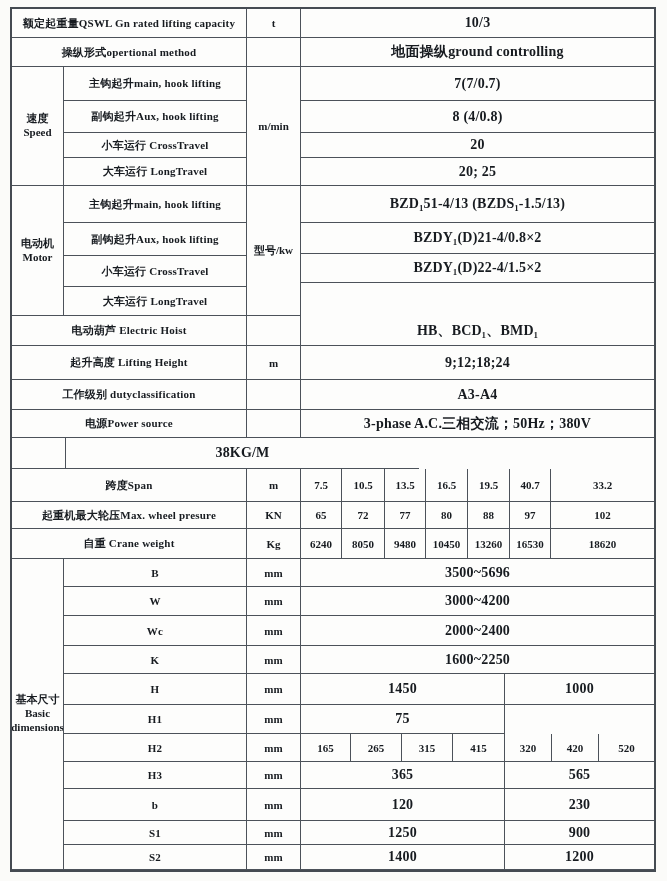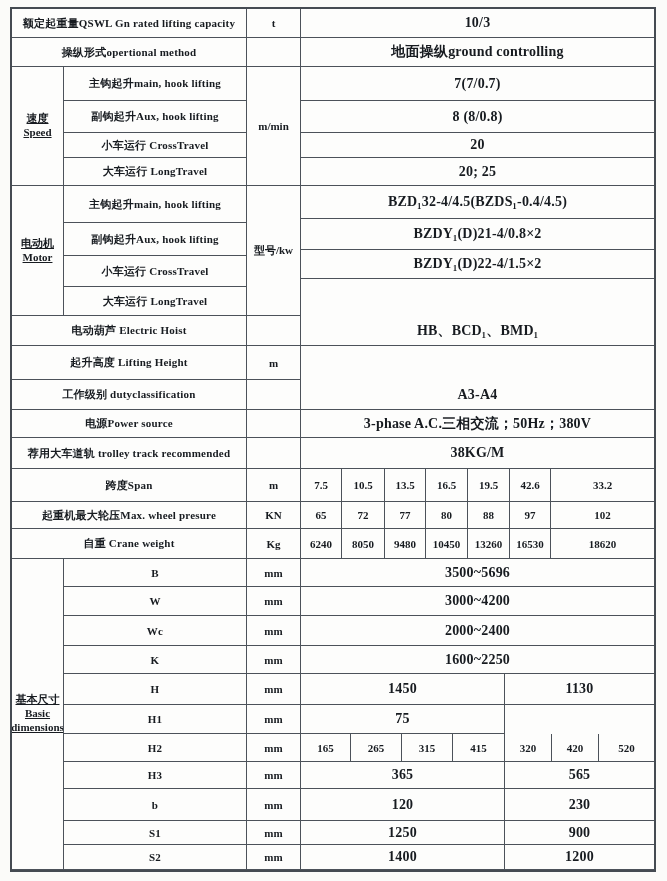--- a/index.html
+++ b/index.html
@@ -25,21 +25,21 @@
   }
   .end{border-right:none;}
   .lbl{font-size:11px;letter-spacing:.2px;padding:0 8px;}
   .unit{font-size:11px;}
   .val{font-size:14px;letter-spacing:.2px;}
   .num{font-size:11px;}
   .grp{font-size:11px;line-height:1.25;}
   .grp .gl{text-align:center;}
   
   .wAB{width:235px;}
-  .wA{width:52px;text-decoration:underline;}
+  .wA{width:52px;}
   .wB{width:183px;}
   .wC{width:54px;}
   .wV{width:353px;}
   .s1{width:41px;}.s2{width:43px;}.s3{width:41px;}.s4{width:42px;}
   .s5{width:42px;font-family:Liberation Serif, serif;}.s6{width:41px;}.s7{width:103px;}
   .dL{width:204px;}.dR{width:149px;}
   .q1{width:50px;}.q2{width:51px;}.q3{width:51px;}.q4{width:52px;}
   .q5{width:47px;}.q6{width:47px;}.q7{width:55px;}
 </style>
 </head>
@@ -68,81 +68,81 @@
     </div>
     <div class="stack" style="width:183px">
       <div class="c lbl" style="height:34px;width:183px">主钩起升main, hook lifting</div>
       <div class="c lbl" style="height:32px;width:183px">副钩起升Aux, hook lifting</div>
       <div class="c lbl" style="height:25px;width:183px">小车运行 CrossTravel</div>
       <div class="c lbl" style="height:28px;width:183px">大车运行 LongTravel</div>
     </div>
     <div class="c wC unit" style="height:119px">m/min</div>
     <div class="stack" style="width:353px">
       <div class="c val end" style="height:34px;width:353px">7(7/0.7)</div>
-      <div class="c val end" style="height:32px;width:353px">8 (8/0.8)</div>
+      <div class="c val end" style="height:32px;width:353px">8 (4/0.8)</div>
       <div class="c val end" style="height:25px;width:353px">20</div>
       <div class="c val end" style="height:28px;width:353px">20; 25</div>
     </div>
   </div>
 
   <div class="band">
     <div class="c wA grp" style="height:130px">
       <div>
         <div class="gl">电动机</div>
         <div class="gl">Motor</div>
       </div>
     </div>
     <div class="stack" style="width:183px">
       <div class="c lbl" style="height:37px;width:183px">主钩起升main, hook lifting</div>
       <div class="c lbl" style="height:33px;width:183px">副钩起升Aux, hook lifting</div>
       <div class="c lbl" style="height:31px;width:183px">小车运行 CrossTravel</div>
       <div class="c lbl" style="height:29px;width:183px">大车运行 LongTravel</div>
     </div>
     <div class="c wC unit" style="height:130px">型号/kw</div>
     <div class="stack" style="width:353px">
-      <div class="c val end" style="height:33px;width:353px">BZD₁32-4/4.5(BZDS₁-0.4/4.5)</div>
+      <div class="c val end" style="height:37px;width:353px">BZD₁51-4/13 (BZDS₁-1.5/13)</div>
       <div class="c val end" style="height:31px;width:353px">BZDY₁(D)21-4/0.8×2</div>
       <div class="c val end" style="height:29px;width:353px">BZDY₁(D)22-4/1.5×2</div>
     </div>
   </div>
 
   <div class="row" style="height:30px">
     <div class="c wAB lbl">电动葫芦 Electric Hoist</div>
     <div class="c wC unit"></div>
     <div class="c wV val end">HB、BCD₁、BMD₁</div>
   </div>
   <div class="row" style="height:34px">
     <div class="c wAB lbl">起升高度 Lifting Height</div>
     <div class="c wC unit">m</div>
+    <div class="c wV val end">9;12;18;24</div>
   </div>
   <div class="row" style="height:30px">
     <div class="c wAB lbl">工作级别 dutyclassification</div>
     <div class="c wC unit"></div>
     <div class="c wV val end">A3-A4</div>
   </div>
   <div class="row" style="height:28px">
     <div class="c wAB lbl">电源Power source</div>
     <div class="c wC unit"></div>
     <div class="c wV val end">3-phase A.C.三相交流；50Hz；380V</div>
   </div>
   <div class="row" style="height:31px">
-    <div class="c wAB lbl">荐用大车道轨 trolley track recommended</div>
     <div class="c wC unit"></div>
     <div class="c wV val end">38KG/M</div>
   </div>
 
   <div class="row" style="height:33px">
     <div class="c wAB lbl">跨度Span</div>
     <div class="c wC unit">m</div>
     <div class="c s1 num">7.5</div>
     <div class="c s2 num">10.5</div>
     <div class="c s3 num">13.5</div>
     <div class="c s4 num">16.5</div>
     <div class="c s5 num">19.5</div>
-    <div class="c s6 num">42.6</div>
+    <div class="c s6 num">40.7</div>
     <div class="c s7 num end">33.2</div>
   </div>
   <div class="row" style="height:27px">
     <div class="c wAB lbl">起重机最大轮压Max. wheel presure</div>
     <div class="c wC unit">KN</div>
     <div class="c s1 num">65</div>
     <div class="c s2 num">72</div>
     <div class="c s3 num">77</div>
     <div class="c s4 num">80</div>
     <div class="c s5 num">88</div>
@@ -187,21 +187,21 @@
       </div>
       <div class="row" style="height:28px">
         <div class="c wB lbl">K</div>
         <div class="c wC unit">mm</div>
         <div class="c val end" style="width:353px">1600~2250</div>
       </div>
       <div class="row" style="height:31px">
         <div class="c wB lbl">H</div>
         <div class="c wC unit">mm</div>
         <div class="c dL val">1450</div>
-        <div class="c dR val end">1130</div>
+        <div class="c dR val end">1000</div>
       </div>
       <div class="row" style="height:29px">
         <div class="c wB lbl">H1</div>
         <div class="c wC unit">mm</div>
         <div class="c dL val">75</div>
       </div>
       <div class="row" style="height:28px">
         <div class="c wB lbl">H2</div>
         <div class="c wC unit">mm</div>
         <div class="c q1 num">165</div>

